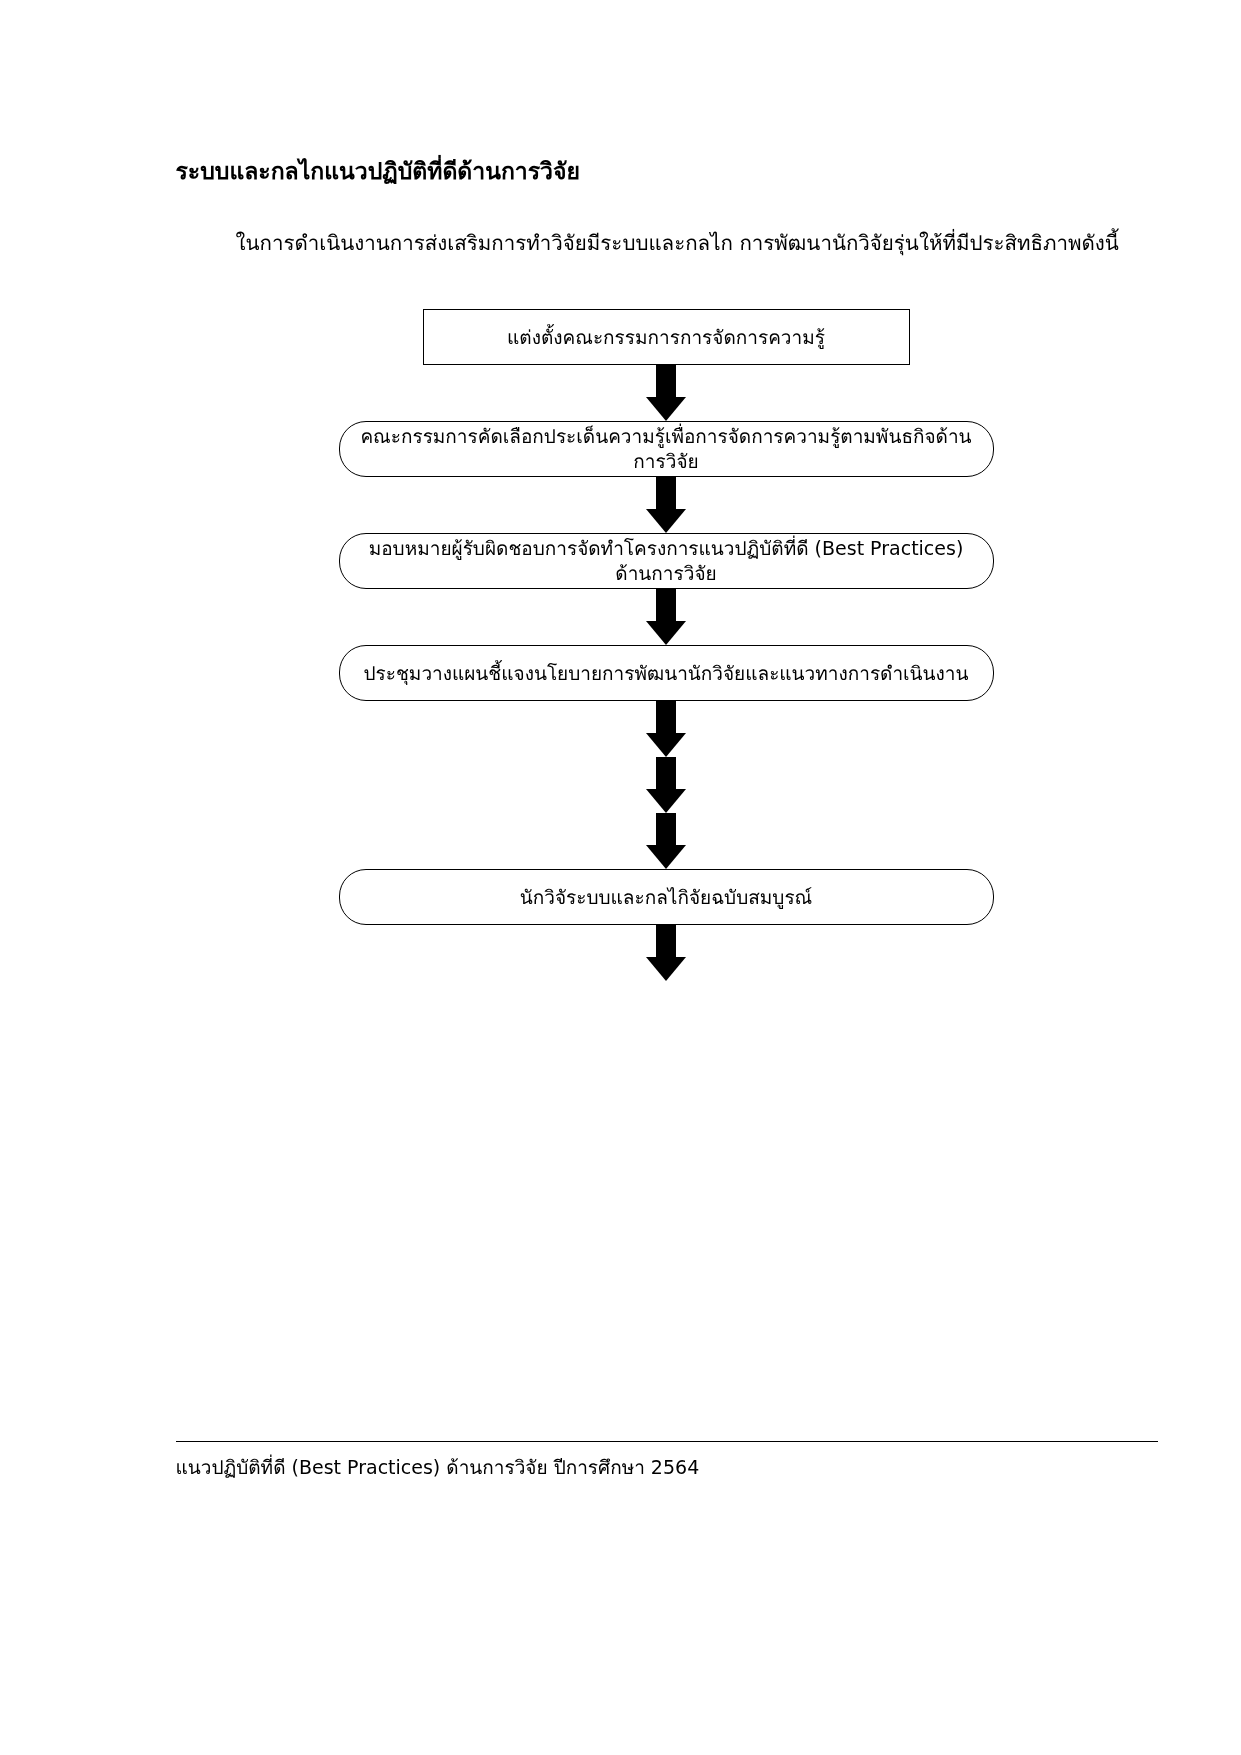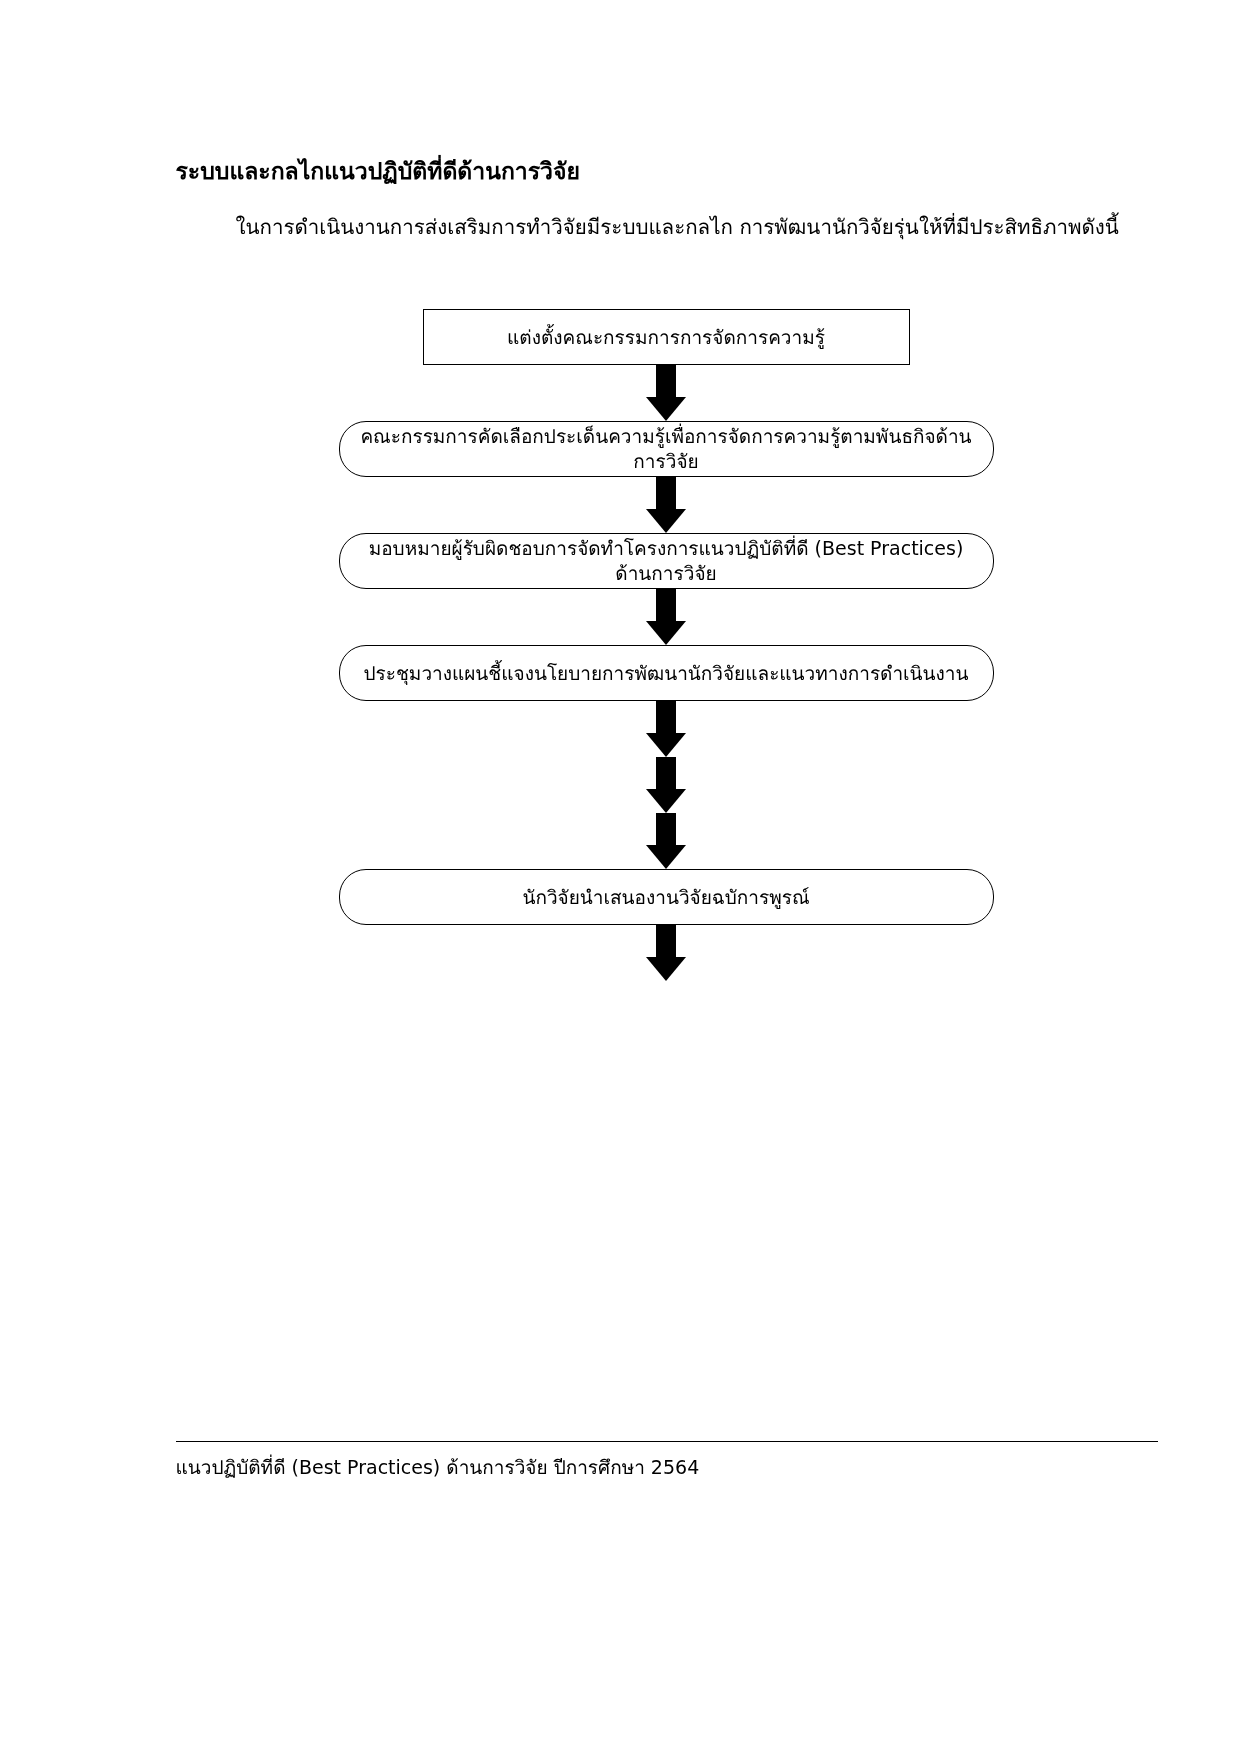--- a/index.html
+++ b/index.html
@@ -30,21 +30,21 @@
     font-size: 23px;
     font-weight: bold;
     letter-spacing: 0px;
     line-height: 1.25;
     white-space: nowrap;
   }
 
   .intro-paragraph {
     position: absolute;
     left: 190px;
-    top: 184px;
+    top: 200px;
     width: 900px;
     font-size: 20.5px;
     font-weight: normal;
     line-height: 1.35;
     white-space: nowrap;
   }
 
   
   .flow {
     position: absolute;
@@ -193,21 +193,21 @@
         </span>
       </div>
       <div class="flow-arrow">
         <span class="arrow-shape">
           <span class="arrow-stem"></span>
           <span class="arrow-head"></span>
         </span>
       </div>
       <div class="flow-row">
         <div class="flow-box w-wide">
-          <span>นักวิจัยนำเสนองานวิจัยฉบัการพูรณ์</span>
+          <span>นักวิจัระบบและกลไกิจัยฉบับสมบูรณ์</span>
         </div>
       </div>
       <div class="flow-arrow">
         <span class="arrow-shape">
           <span class="arrow-stem"></span>
           <span class="arrow-head"></span>
         </span>
       </div>
     </div>
 

